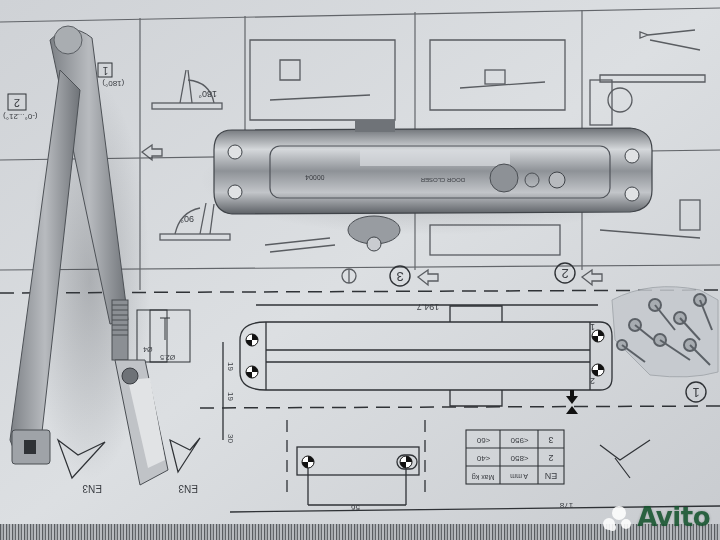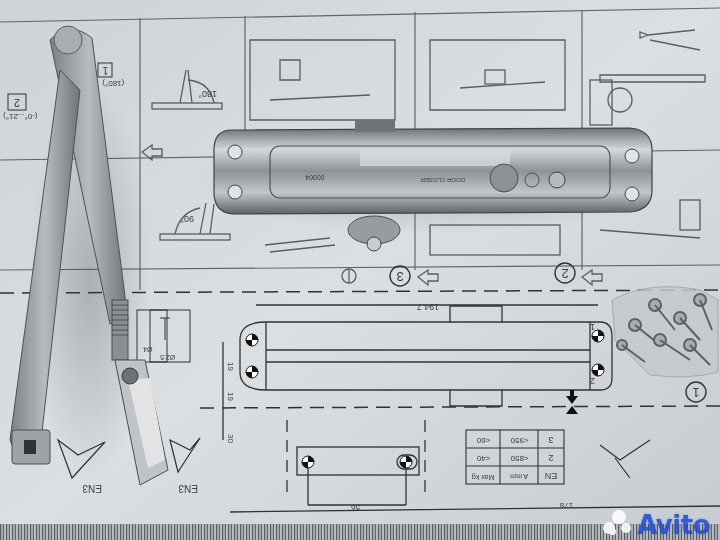--- a/index.html
+++ b/index.html
@@ -1,20 +1,20 @@
 <!DOCTYPE html>
 <html><head>
 <meta charset="utf-8">
 <style>
   html,body{margin:0;padding:0;background:#c9ccd0;}
   body{width:720px;height:540px;overflow:hidden;position:relative;font-family:"DejaVu Sans",sans-serif;}
   #scene{position:absolute;left:0;top:0;width:720px;height:540px;}
   .lbl{font-family:"Liberation Sans",sans-serif;fill:#3a3d42;}
   .mir{transform-box:fill-box;transform-origin:center;transform:rotate(180deg);}
-  .watermark{position:absolute;right:10px;bottom:0;display:flex;align-items:flex-start;gap:4px;color:#1d4ed8;opacity:.88;font-family:"DejaVu Sans",sans-serif;font-weight:bold;font-size:26px;letter-spacing:-0.5px;text-shadow:0 0 3px rgba(0,0,0,.25);}
+  .watermark{position:absolute;right:10px;bottom:8px;display:flex;align-items:flex-end;gap:4px;color:#14532d;opacity:.88;font-family:"DejaVu Sans",sans-serif;font-weight:bold;font-size:26px;letter-spacing:-0.5px;text-shadow:0 0 3px rgba(0,0,0,.25);}
   .wm-dots{position:relative;width:30px;height:26px;}
   .wm-dots span{position:absolute;border-radius:50%;background:#ffffff;}
   .ruler{position:absolute;left:0;bottom:0;width:720px;height:16px;background:repeating-linear-gradient(90deg,#4b4e52 0 1px,#9ea2a6 1px 3px,#56595d 3px 4px,#b5b8bc 4px 6px);opacity:.9;}
 </style>
 </head>
 <body>
 
 <svg id="scene" viewBox="0 0 720 540" xmlns="http://www.w3.org/2000/svg">
   <defs>
     <linearGradient id="paperG" x1="0" y1="0" x2="1" y2="1">

